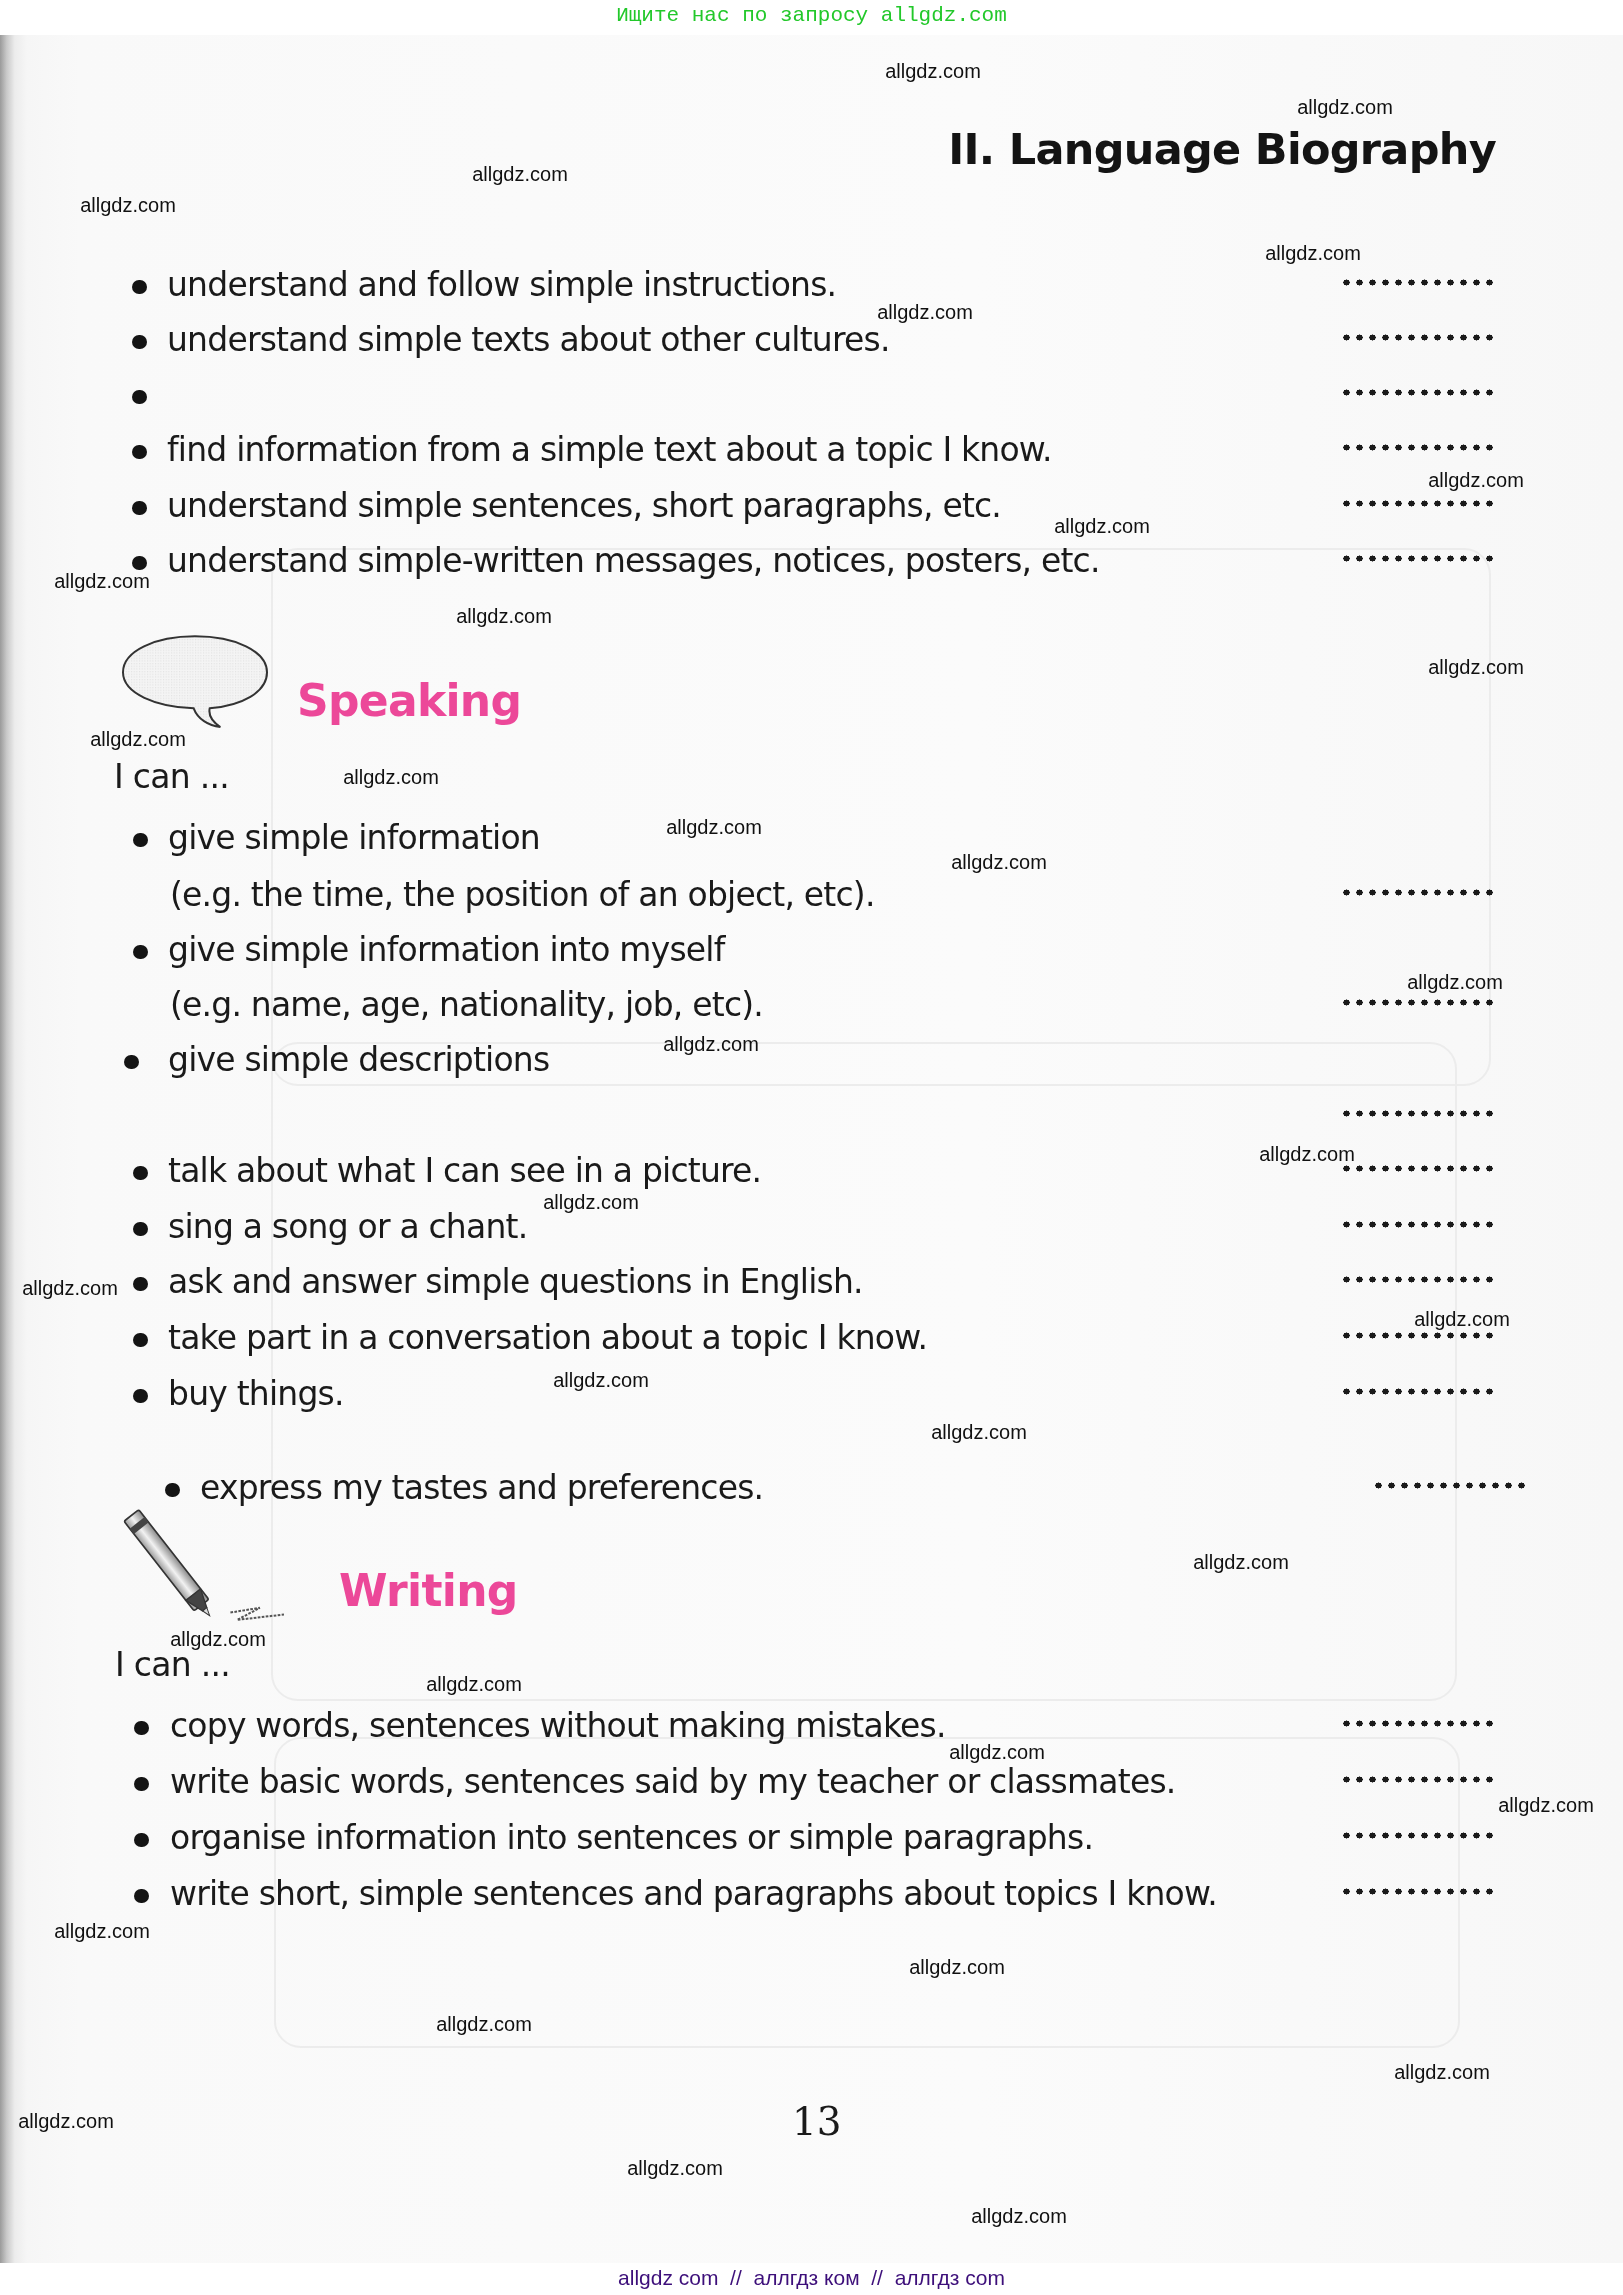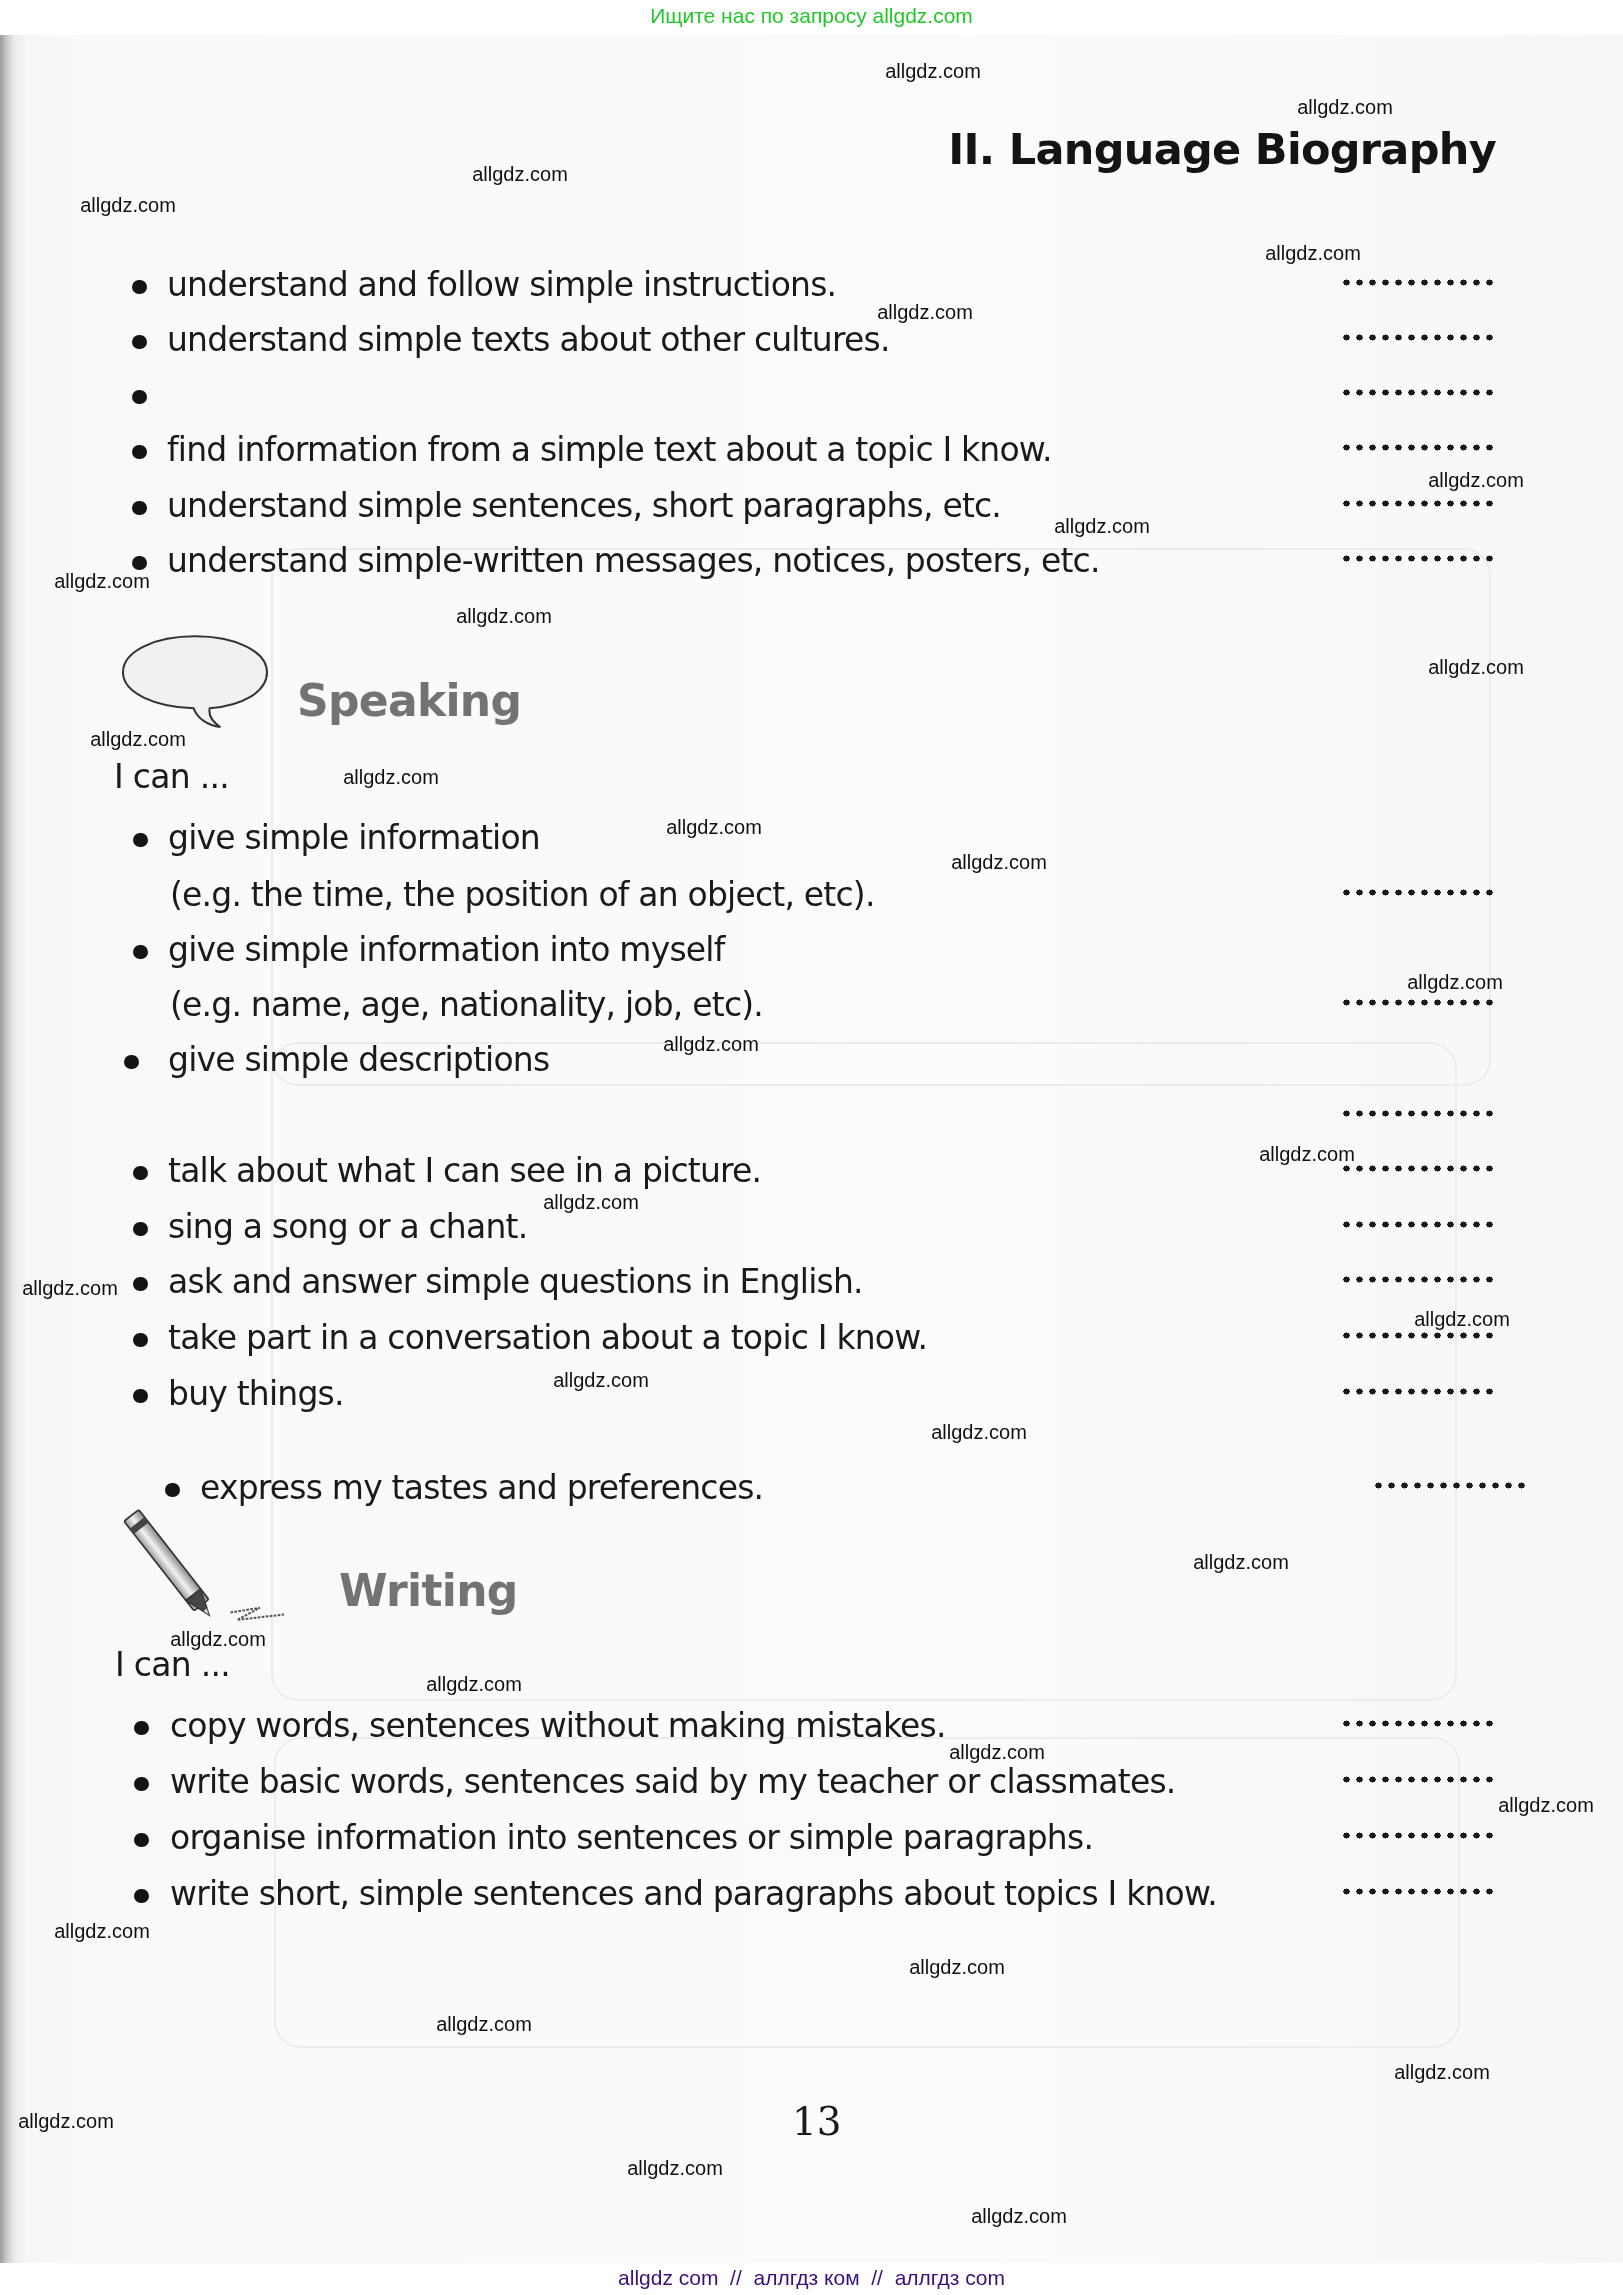--- a/index.html
+++ b/index.html
@@ -8,21 +8,21 @@
     background:#ffffff;
     font-family:"DejaVu Sans", sans-serif;
     color:#1a1a1a;
   }
   .top-banner {
     position:absolute; left:0; top:0; width:1623px; height:35px;
     background:#ffffff; z-index:3;
   }
   .top-banner span {
     position:absolute; left:0; right:0; top:4px; text-align:center;
-    font-family:Liberation Sans, sans-serif; font-size:21px;
+    font-family:Liberation Mono, monospace; font-size:21px;
   }
   .scan {
     position:absolute; left:0; top:35px; width:1623px; height:2229px;
     background: linear-gradient(90deg, #9a9a9a 0px, #c9c9c9 6.7px, #ececec 14.7px, #f6f6f6 27px, #f9f9f9 80px, #fbfbfb 60%, #f7f7f7 100%);
     z-index:0;
   }
   .bleed {
     position:absolute; border:2.7px solid #ececec; border-radius:27px; z-index:1;
   }
   .bottom-banner {
@@ -50,21 +50,21 @@
     font-family:"DejaVu Sans", sans-serif; font-size:33px; letter-spacing:-0.8px;
     color:#1a1a1a; line-height:40px;
   }
   .dots {
     position:absolute; left:1340px; top:13.4px; width:156px; height:9.4px;
     background-image: radial-gradient(circle, #1a1a1a 3px, transparent 3.3px);
     background-size:13px 9.4px; background-repeat:repeat-x;
   }
   .section-heading {
     position:absolute; font-family:"DejaVu Sans", sans-serif; font-weight:bold;
-    font-size:44px; letter-spacing:-0.7px; color:#737373; z-index:2; white-space:nowrap;
+    font-size:44px; letter-spacing:-0.7px; color:#ec4899; z-index:2; white-space:nowrap;
   }
   .ican {
     position:absolute; font-family:"DejaVu Sans", sans-serif; font-size:33px;
     letter-spacing:-0.7px; color:#1a1a1a; z-index:2; white-space:nowrap;
   }
   .icon { position:absolute; z-index:2; }
   .page-number {
     position:absolute; left:792px; top:2099px;
     font-family:"DejaVu Serif", serif; font-size:39px; color:#1a1a1a; z-index:2;
   }

